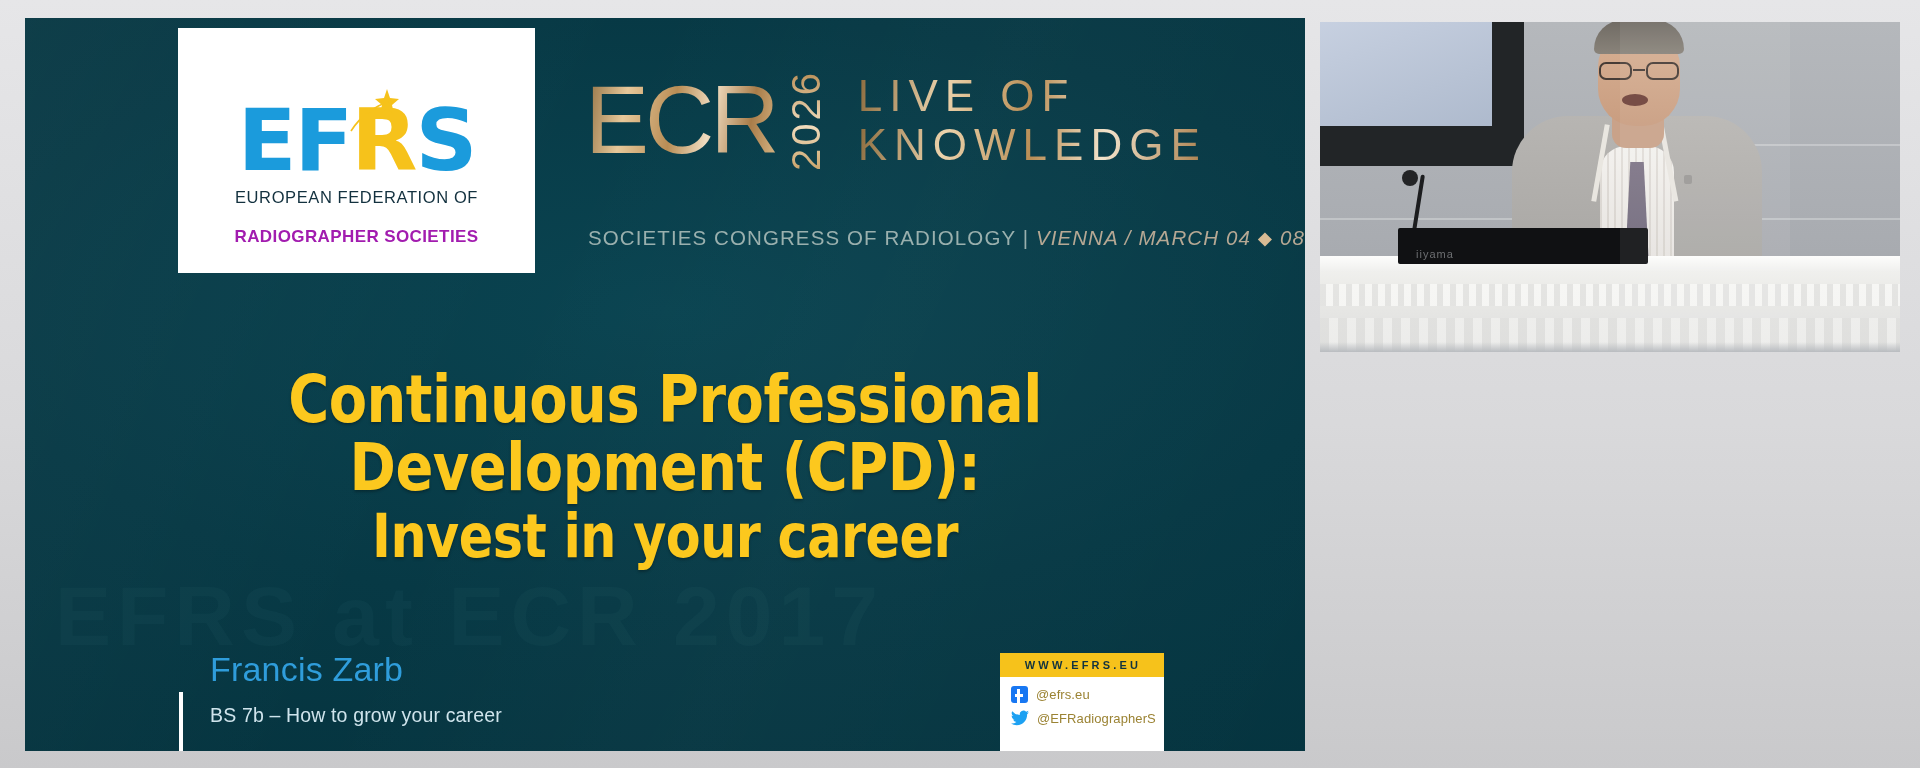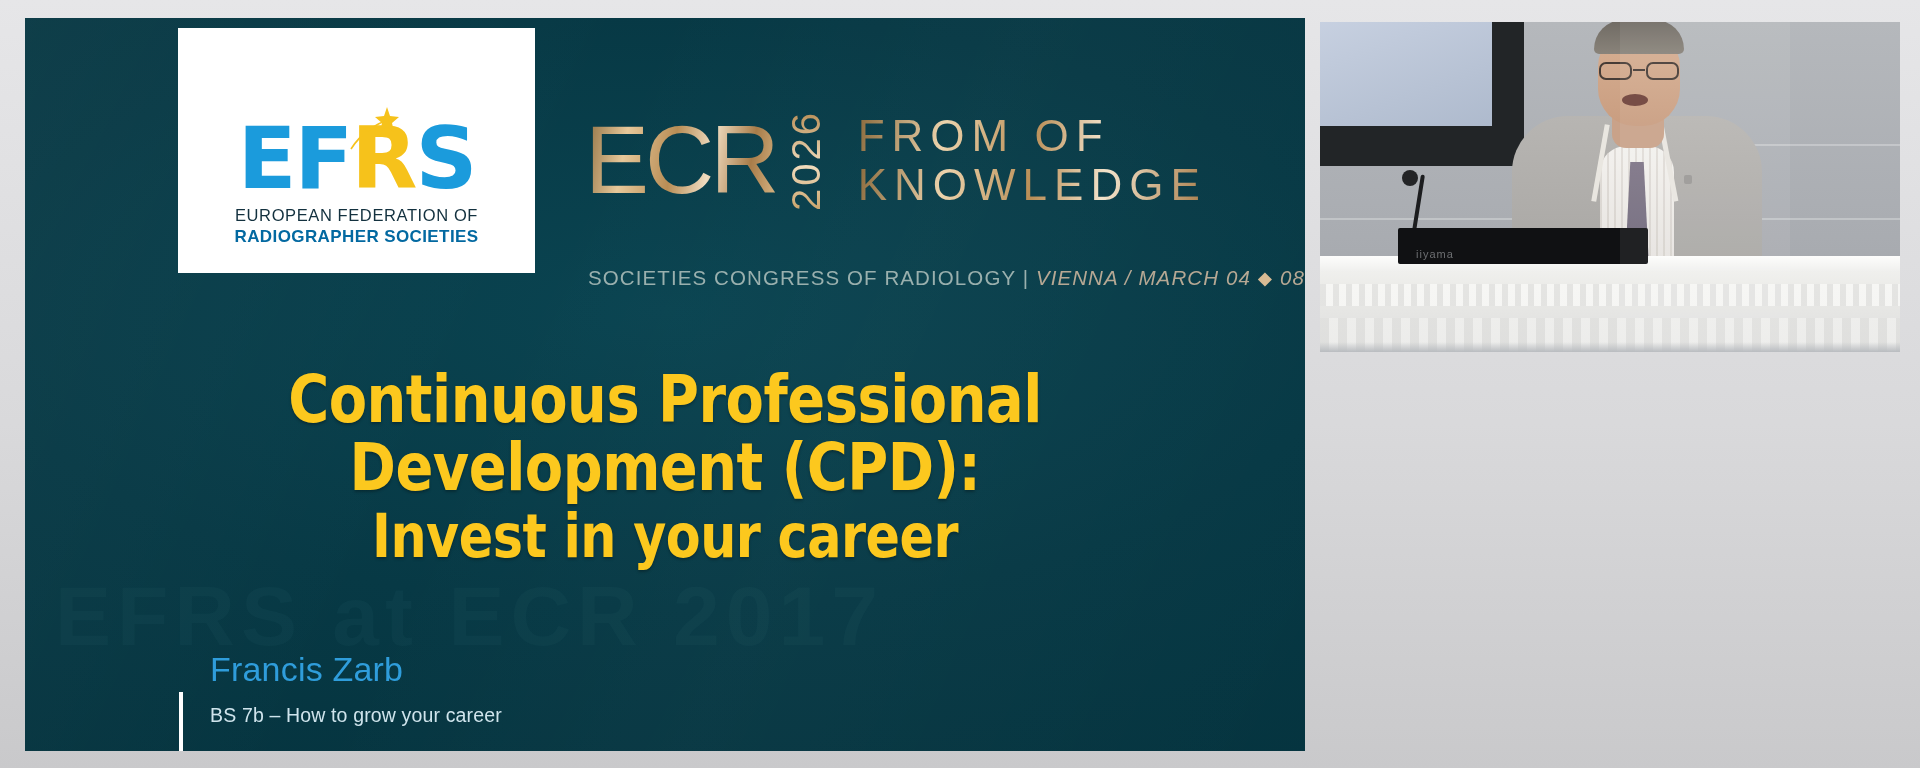--- a/index.html
+++ b/index.html
@@ -36,24 +36,24 @@
     align-items:center; justify-content:flex-end; padding-bottom:26px;
   }
   .efrs-word{ display:flex; align-items:flex-end; line-height:0.82;
     font-family:"DejaVu Sans", sans-serif; font-weight:700; font-size:86px; letter-spacing:-2px; position:relative; }
   .efrs-e,.efrs-f,.efrs-s{ color:#1b9bdc; }
   .efrs-r{ color:#f6c21b; position:relative; }
   .star{ position:absolute; left:-4px; top:-18px; width:54px; height:46px; pointer-events:none; }
   .efrs-l1{ font-family:"Liberation Sans", sans-serif; font-weight:400; font-size:16.5px;
     letter-spacing:0.6px; color:#13313f; margin-top:12px; }
   .efrs-l2{ font-family:"Liberation Sans", sans-serif; font-weight:700; font-size:17px;
-    letter-spacing:0.4px; color:#0369a1; margin-top:2px; }
-
-  
-  #ecr-lockup{ position:absolute; left:560px; top:52px; width:700px; height:190px;margin-top:40px; }
+    letter-spacing:0.4px; color:#a21caf; margin-top:20px; }
+
+  
+  #ecr-lockup{ position:absolute; left:560px; top:52px; width:700px; height:190px; }
   .ecr-row{ display:flex; align-items:center; gap:14px; }
   .ecr-mark{
     font-family:"Liberation Sans", sans-serif; font-weight:300; font-size:96px;
     letter-spacing:-4px; line-height:1;
     background:linear-gradient(100deg,#8a6a3c 0%,#e7c89a 22%,#b88d55 46%,#f0dcc0 64%,#a87c49 84%,#d9b887 100%);
     -webkit-background-clip:text; background-clip:text; color:transparent;
     -webkit-text-stroke:0px;
   }
   .ecr-year{
     writing-mode:vertical-rl; transform:rotate(180deg);
@@ -252,41 +252,56 @@
       </div>
       <div class="efrs-l1">EUROPEAN FEDERATION OF</div>
       <div class="efrs-l2">RADIOGRAPHER SOCIETIES</div>
     </div>
 
     <div id="ecr-lockup">
       <div class="ecr-row">
         <span class="ecr-mark">ECR</span>
         <span class="ecr-year">2026</span>
         <span class="ecr-tag">
-          <div>FROM OF</div>
+          <div>LIVE OF</div>
           <div>KNOWLEDGE</div>
         </span>
       </div>
       <div class="ecr-sub">
         <span>SOCIETIES CONGRESS OF RADIOLOGY | </span><span class="ital">VIENNA / MARCH 04 </span><span class="dia">⬥</span><span class="ital"> 08</span>
       </div>
     </div>
 
     <div id="title-block">
       <div class="t-line">Continuous Professional</div>
       <div class="t-line">Development (CPD):</div>
       <div class="t-line l3">Invest in your career</div>
     </div>
 
     <div id="author-block">
       <div class="author-rule"></div>
       <div class="author-name">Francis Zarb</div>
       <div class="author-sub">BS 7b – How to grow your career</div>
     </div>
 
+    <div id="social">
+      <div class="social-head">WWW.EFRS.EU</div>
+      <div class="social-body">
+        <div class="social-row">
+          <span class="fb-ico"></span>
+          <span class="social-handle">@efrs.eu</span>
+        </div>
+        <div class="social-row">
+          <svg class="tw-ico" viewBox="0 0 24 20">
+            <path fill="#1da1f2" d="M24 2.4a9.7 9.7 0 0 1-2.8.8A4.9 4.9 0 0 0 23.3.4a9.8 9.8 0 0 1-3.1 1.2A4.9 4.9 0 0 0 11.8 6a13.9 13.9 0 0 1-10.1-5.1 4.9 4.9 0 0 0 1.5 6.5A4.8 4.8 0 0 1 .9 6.8v.1a4.9 4.9 0 0 0 3.9 4.8 4.9 4.9 0 0 1-2.2.1 4.9 4.9 0 0 0 4.6 3.4A9.9 9.9 0 0 1 0 17.3a13.9 13.9 0 0 0 7.5 2.2c9.1 0 14-7.5 14-14v-.6A10 10 0 0 0 24 2.4z"></path>
+          </svg>
+          <span class="social-handle">@EFRadiographerS</span>
+        </div>
+      </div>
+    </div>
   </div>
 
   <div id="speaker-pane">
     <div class="wall"></div>
     <div class="wall-seam" style="top:122px"></div>
     <div class="wall-seam" style="top:196px"></div>
     <div class="wall-vseam" style="left:330px"></div>
     <div class="screen">
       <div class="screen-in"></div>
     </div>

